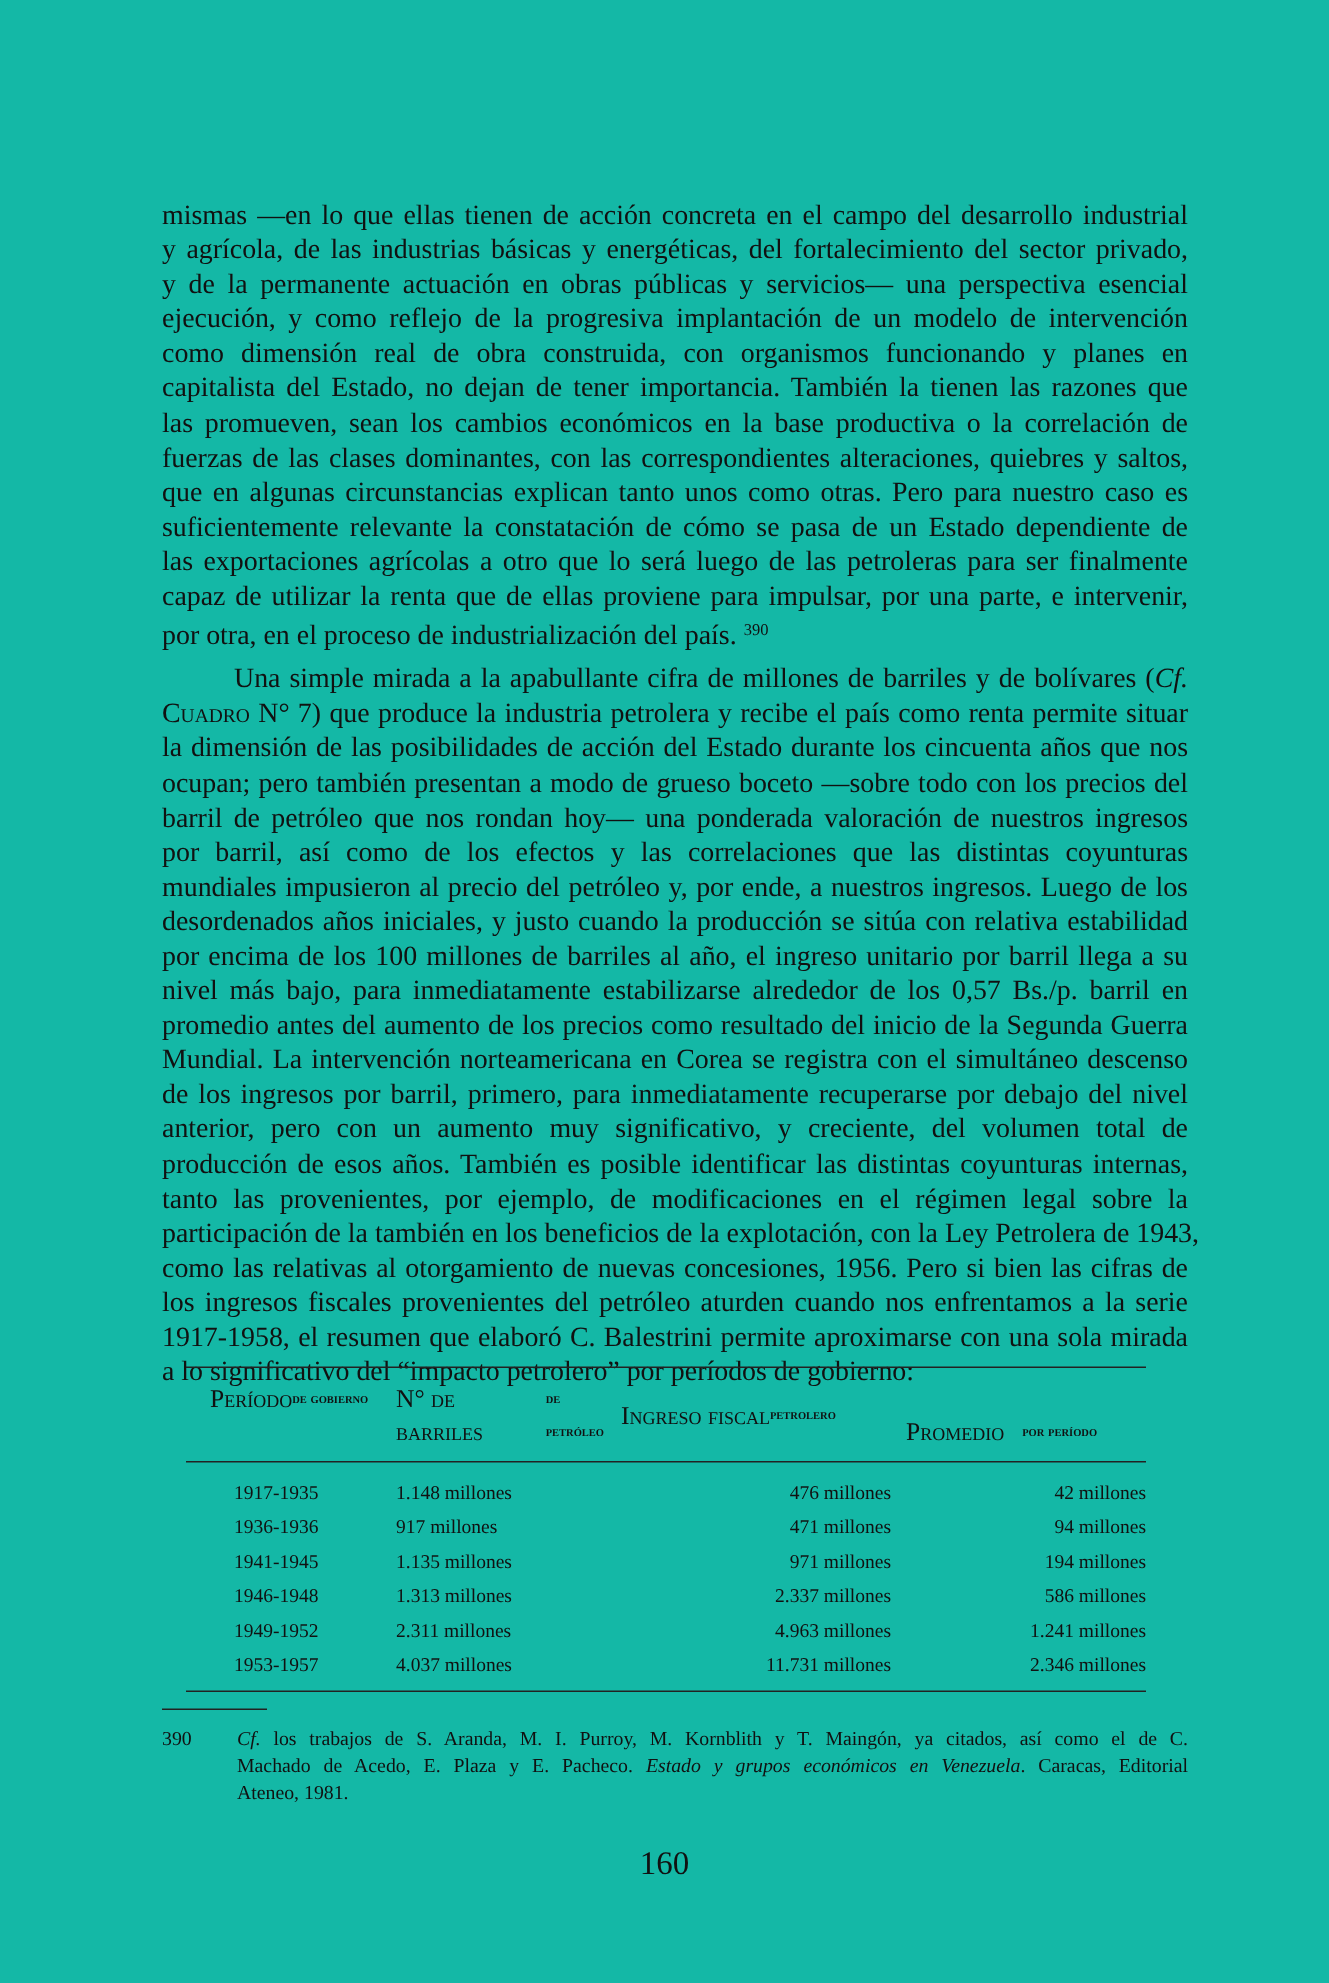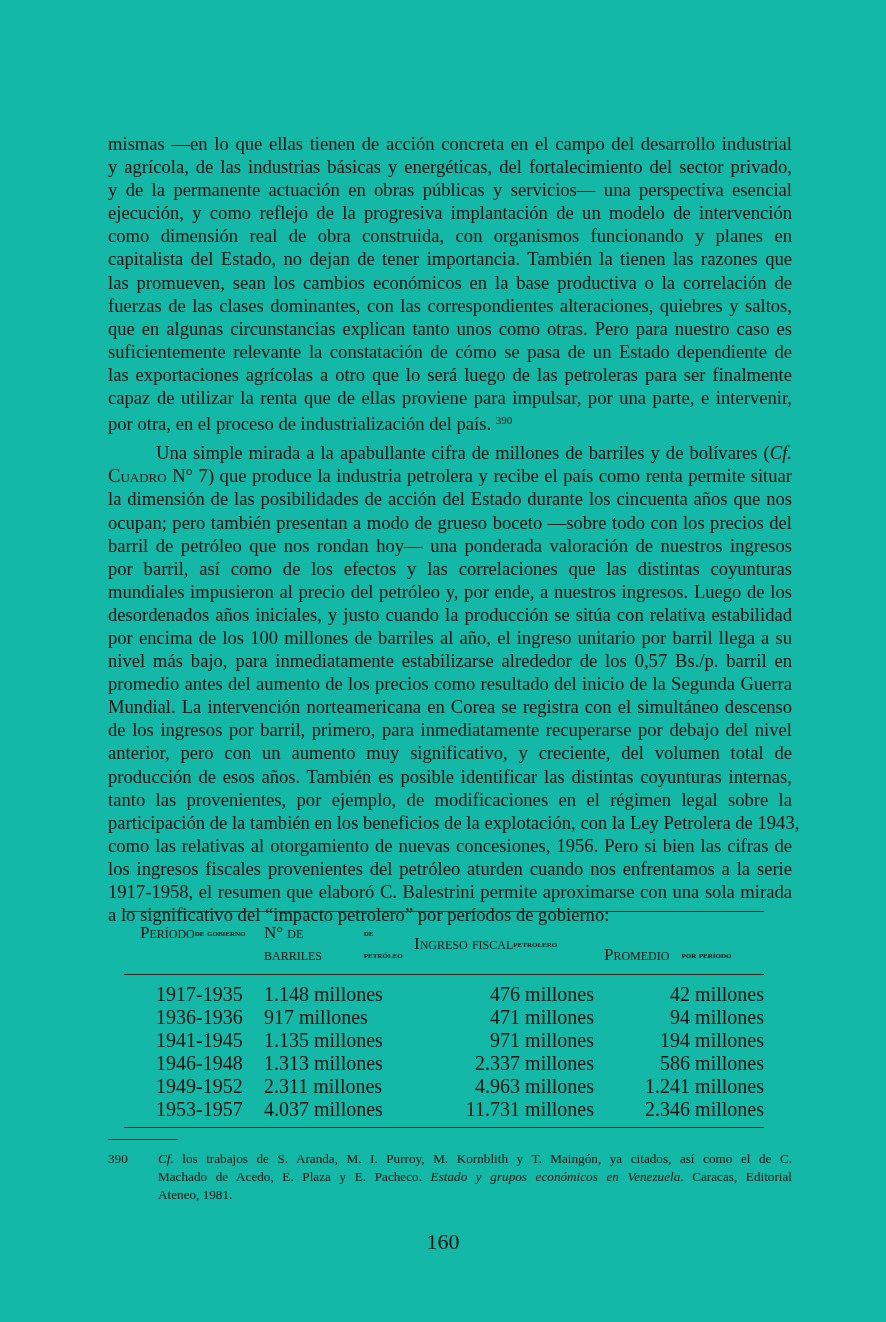--- a/index.html
+++ b/index.html
@@ -16,21 +16,21 @@
   .rule { border-top: 1.5px solid #222; height: 0; }
   .thead { display: flex; padding-top: 10px; padding-bottom: 8px; font-variant: small-caps; font-size: 16px; line-height: 22px; }
   .th-col { display: flex; flex-direction: row; }
   .th-col .l1 { font-size: 17px; }
   .th-col .l2 { font-size: 10px; font-weight: bold; }
   .c1 { width: 140px; text-align: left; padding-left: 16px; box-sizing: border-box; }
   .c2 { width: 150px; text-align: left; }
   .c3 { width: 190px; text-align: center; }
   .c4 { width: 160px; text-align: right; }
   .tbody { padding-top: 8px; padding-bottom: 6px; }
-  .tr { display: flex; font-size: 20px; line-height: 23px; }
+  .tr { display: flex; font-size: 13px; line-height: 23px; }
   .tr .c1 { padding-left: 32px; }
   .tr .c2 { text-align: left; width: 145px; }
   .tr .c3 { text-align: right; width: 185px; }
   .tr .c4 { text-align: right; width: 170px; }
   .fn-rule { position: absolute; left: 108px; top: 1139px; width: 70px; border-top: 1.2px solid #222; }
   .footnote { position: absolute; left: 108px; top: 1150px; width: 684px; font-size: 13.2px; line-height: 18px; display: flex; }
   .fn-num { width: 50px; flex: none; }
   .fn-text { flex: 1; text-align: justify; }
   .fn-text .line { white-space: nowrap; }
   .page-number { position: absolute; left: 0; width: 886px; top: 1229px; text-align: center; font-size: 22px; }

